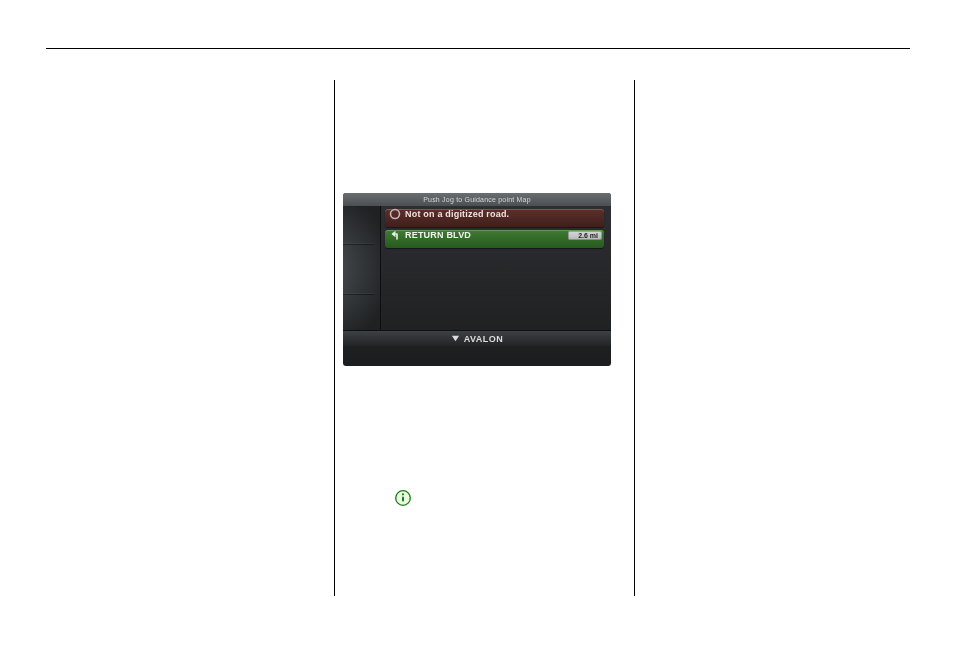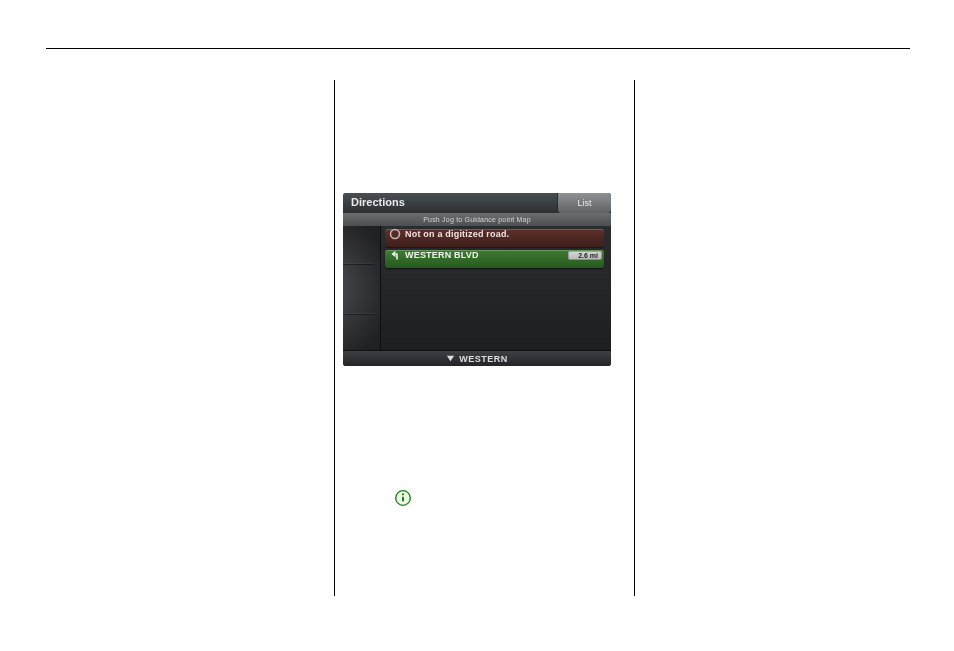--- a/index.html
+++ b/index.html
@@ -180,24 +180,20 @@
   .info-icon svg { width: 16px; height: 16px; display:block; }
 </style>
 </head>
 <body>
 
 <div class="hr-top"></div>
 <div class="col-divider-1"></div>
 <div class="col-divider-2"></div>
 
 <div class="device">
-  <div class="dev-header">
-    <div class="dev-title">Directions</div>
-    <div class="dev-tab">List</div>
-  </div>
   <div class="dev-subbar">Push Jog to Guidance point Map</div>
   <div class="dev-body">
     <div class="dev-wheel"></div>
     <div class="dev-list">
 
       <div class="dev-row error">
         <span class="dev-icon">
           <svg viewBox="0 0 12 12">
               <circle cx="6" cy="6" r="4.5" fill="none" stroke="#c8b1ae" stroke-width="1.6"></circle>
             </svg>
@@ -207,31 +203,31 @@
 
 
 
 
       <div class="dev-row ok">
         <span class="dev-icon">
           <svg viewBox="0 0 12 12">
               <path d="M8 10 L8 5 L4 5 M6 3 L3.5 5 L6 7" fill="none" stroke="#e9f2e6" stroke-width="1.6" stroke-linecap="round" stroke-linejoin="round"></path>
             </svg>
         </span>
-        <span class="dev-street">WESTERN BLVD</span>
+        <span class="dev-street">RETURN BLVD</span>
         <span class="dev-dist">2.6 mi</span>
       </div>
 
     </div>
   </div>
   <div class="dev-footer">
     <svg viewBox="0 0 10 10">
         <path d="M1 2 L9 2 L5 8 Z" fill="#dcddde"></path>
       </svg>
-    <span>WESTERN</span>
+    <span>AVALON</span>
   </div>
 </div>
 
 <span class="info-icon">
   <svg viewBox="0 0 16 16">
     <circle cx="8" cy="8" r="7.3" fill="#e9f7e3" stroke="#1d7a12" stroke-width="1.3"></circle>
     <rect x="7" y="6.6" width="2" height="5" rx="1" fill="#1d7a12"></rect>
     <circle cx="8" cy="4.3" r="1.1" fill="#1d7a12"></circle>
   </svg>
 </span>

